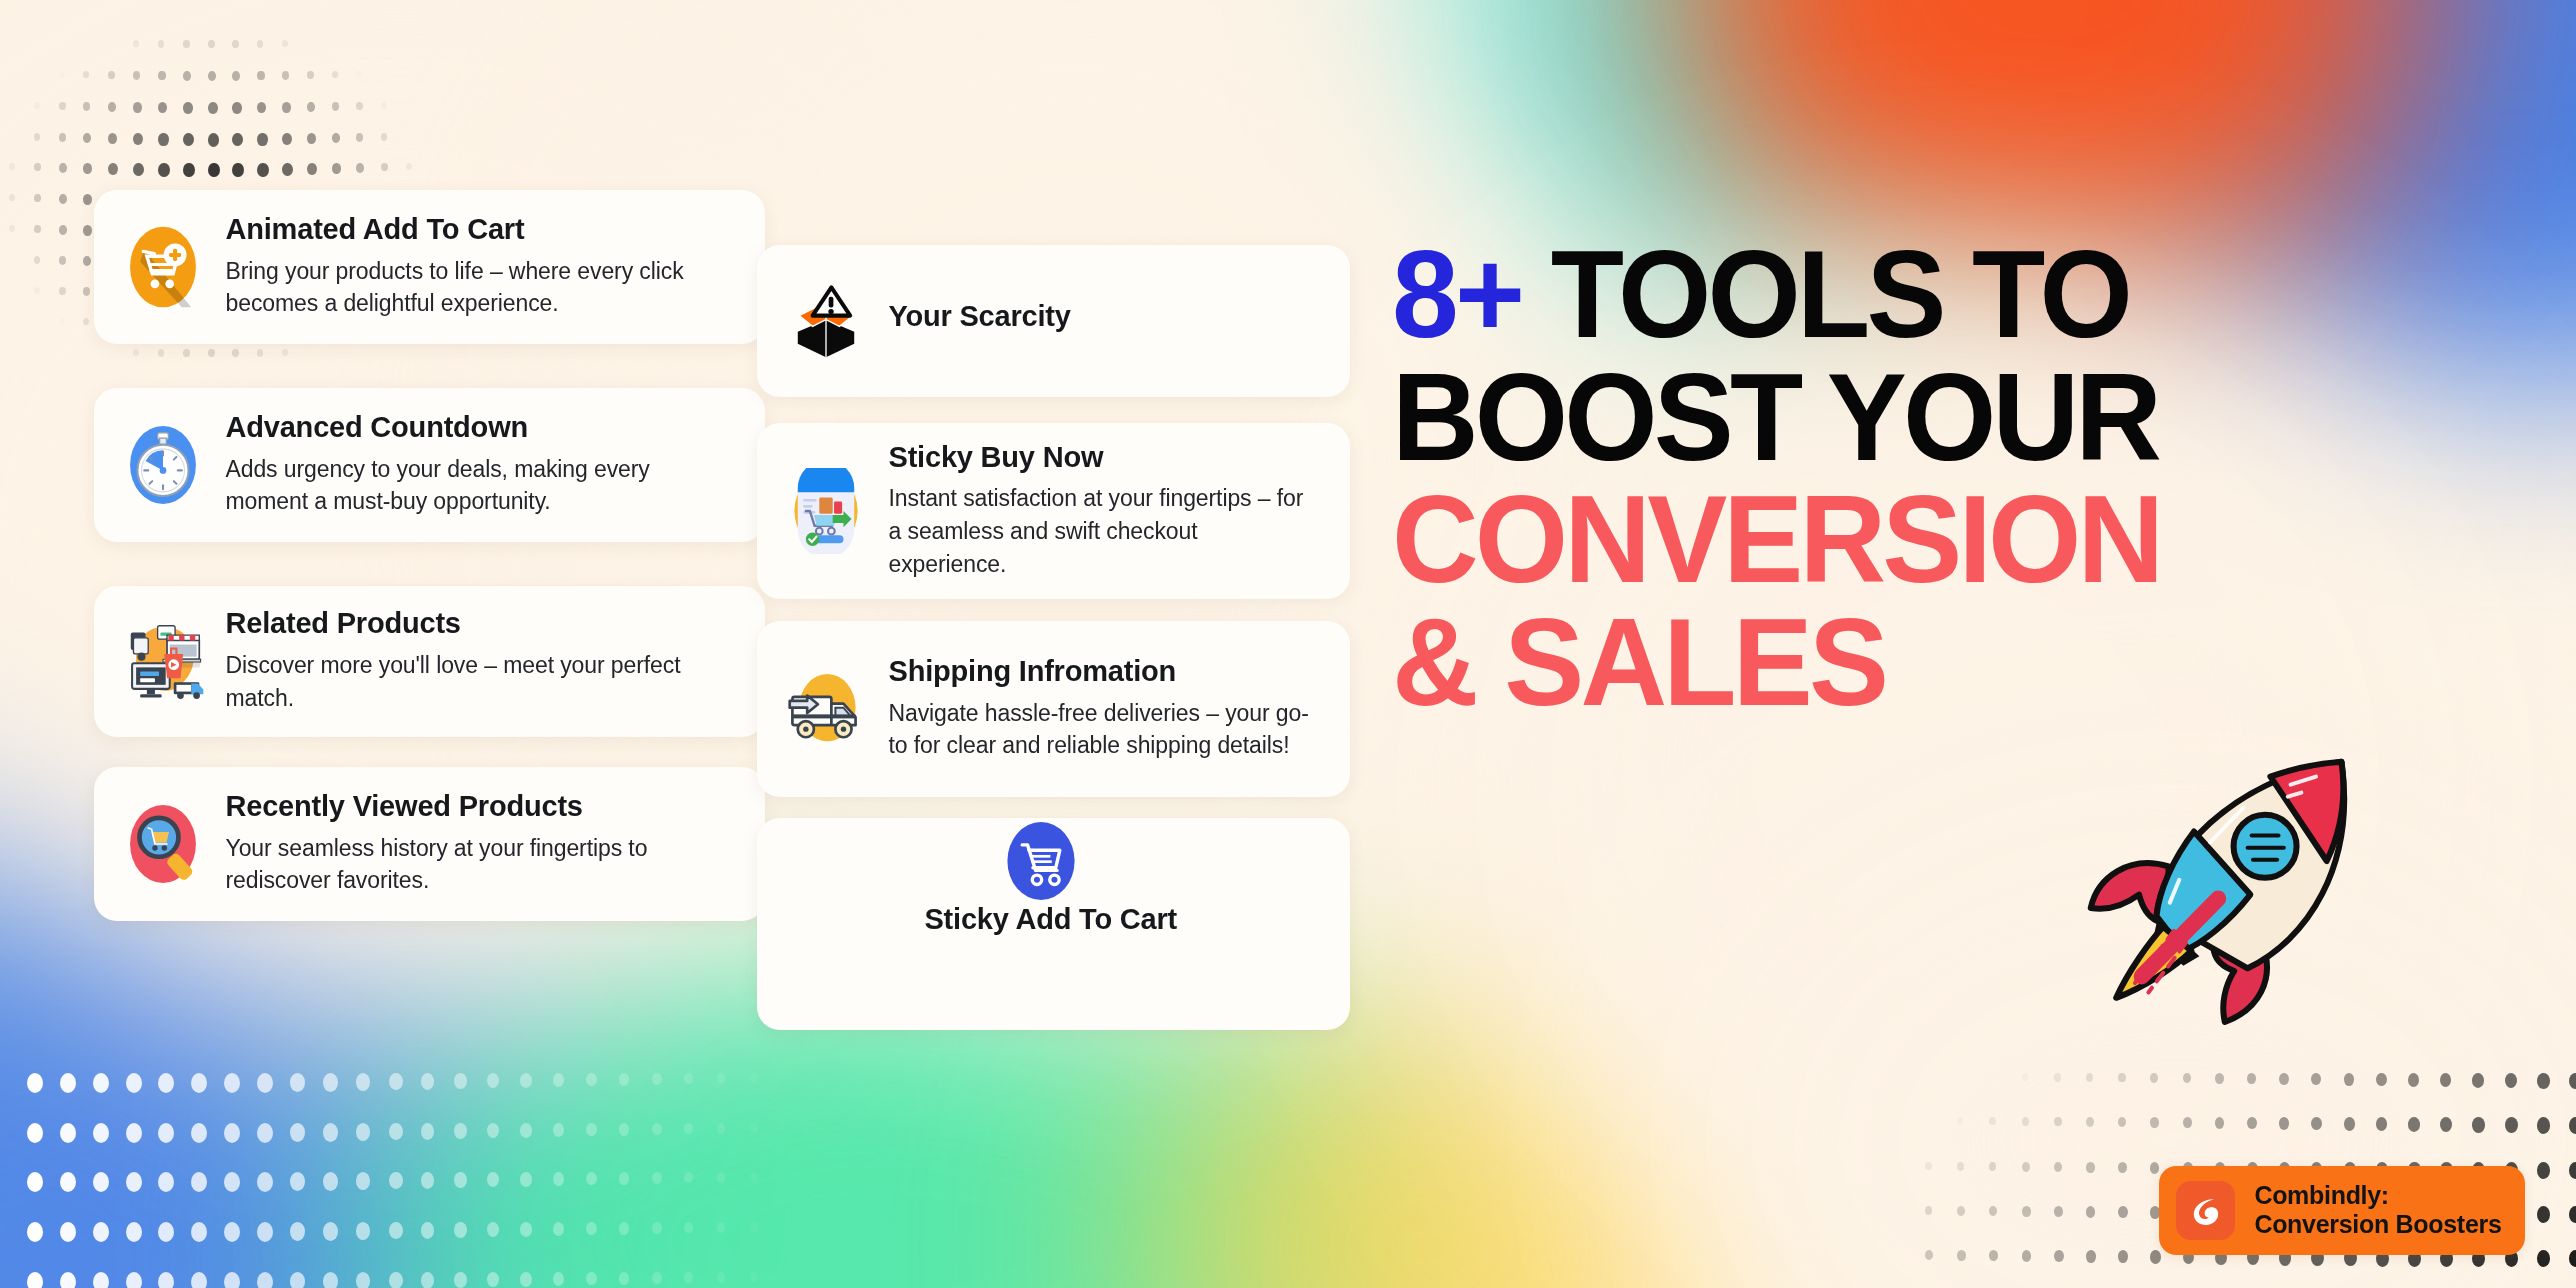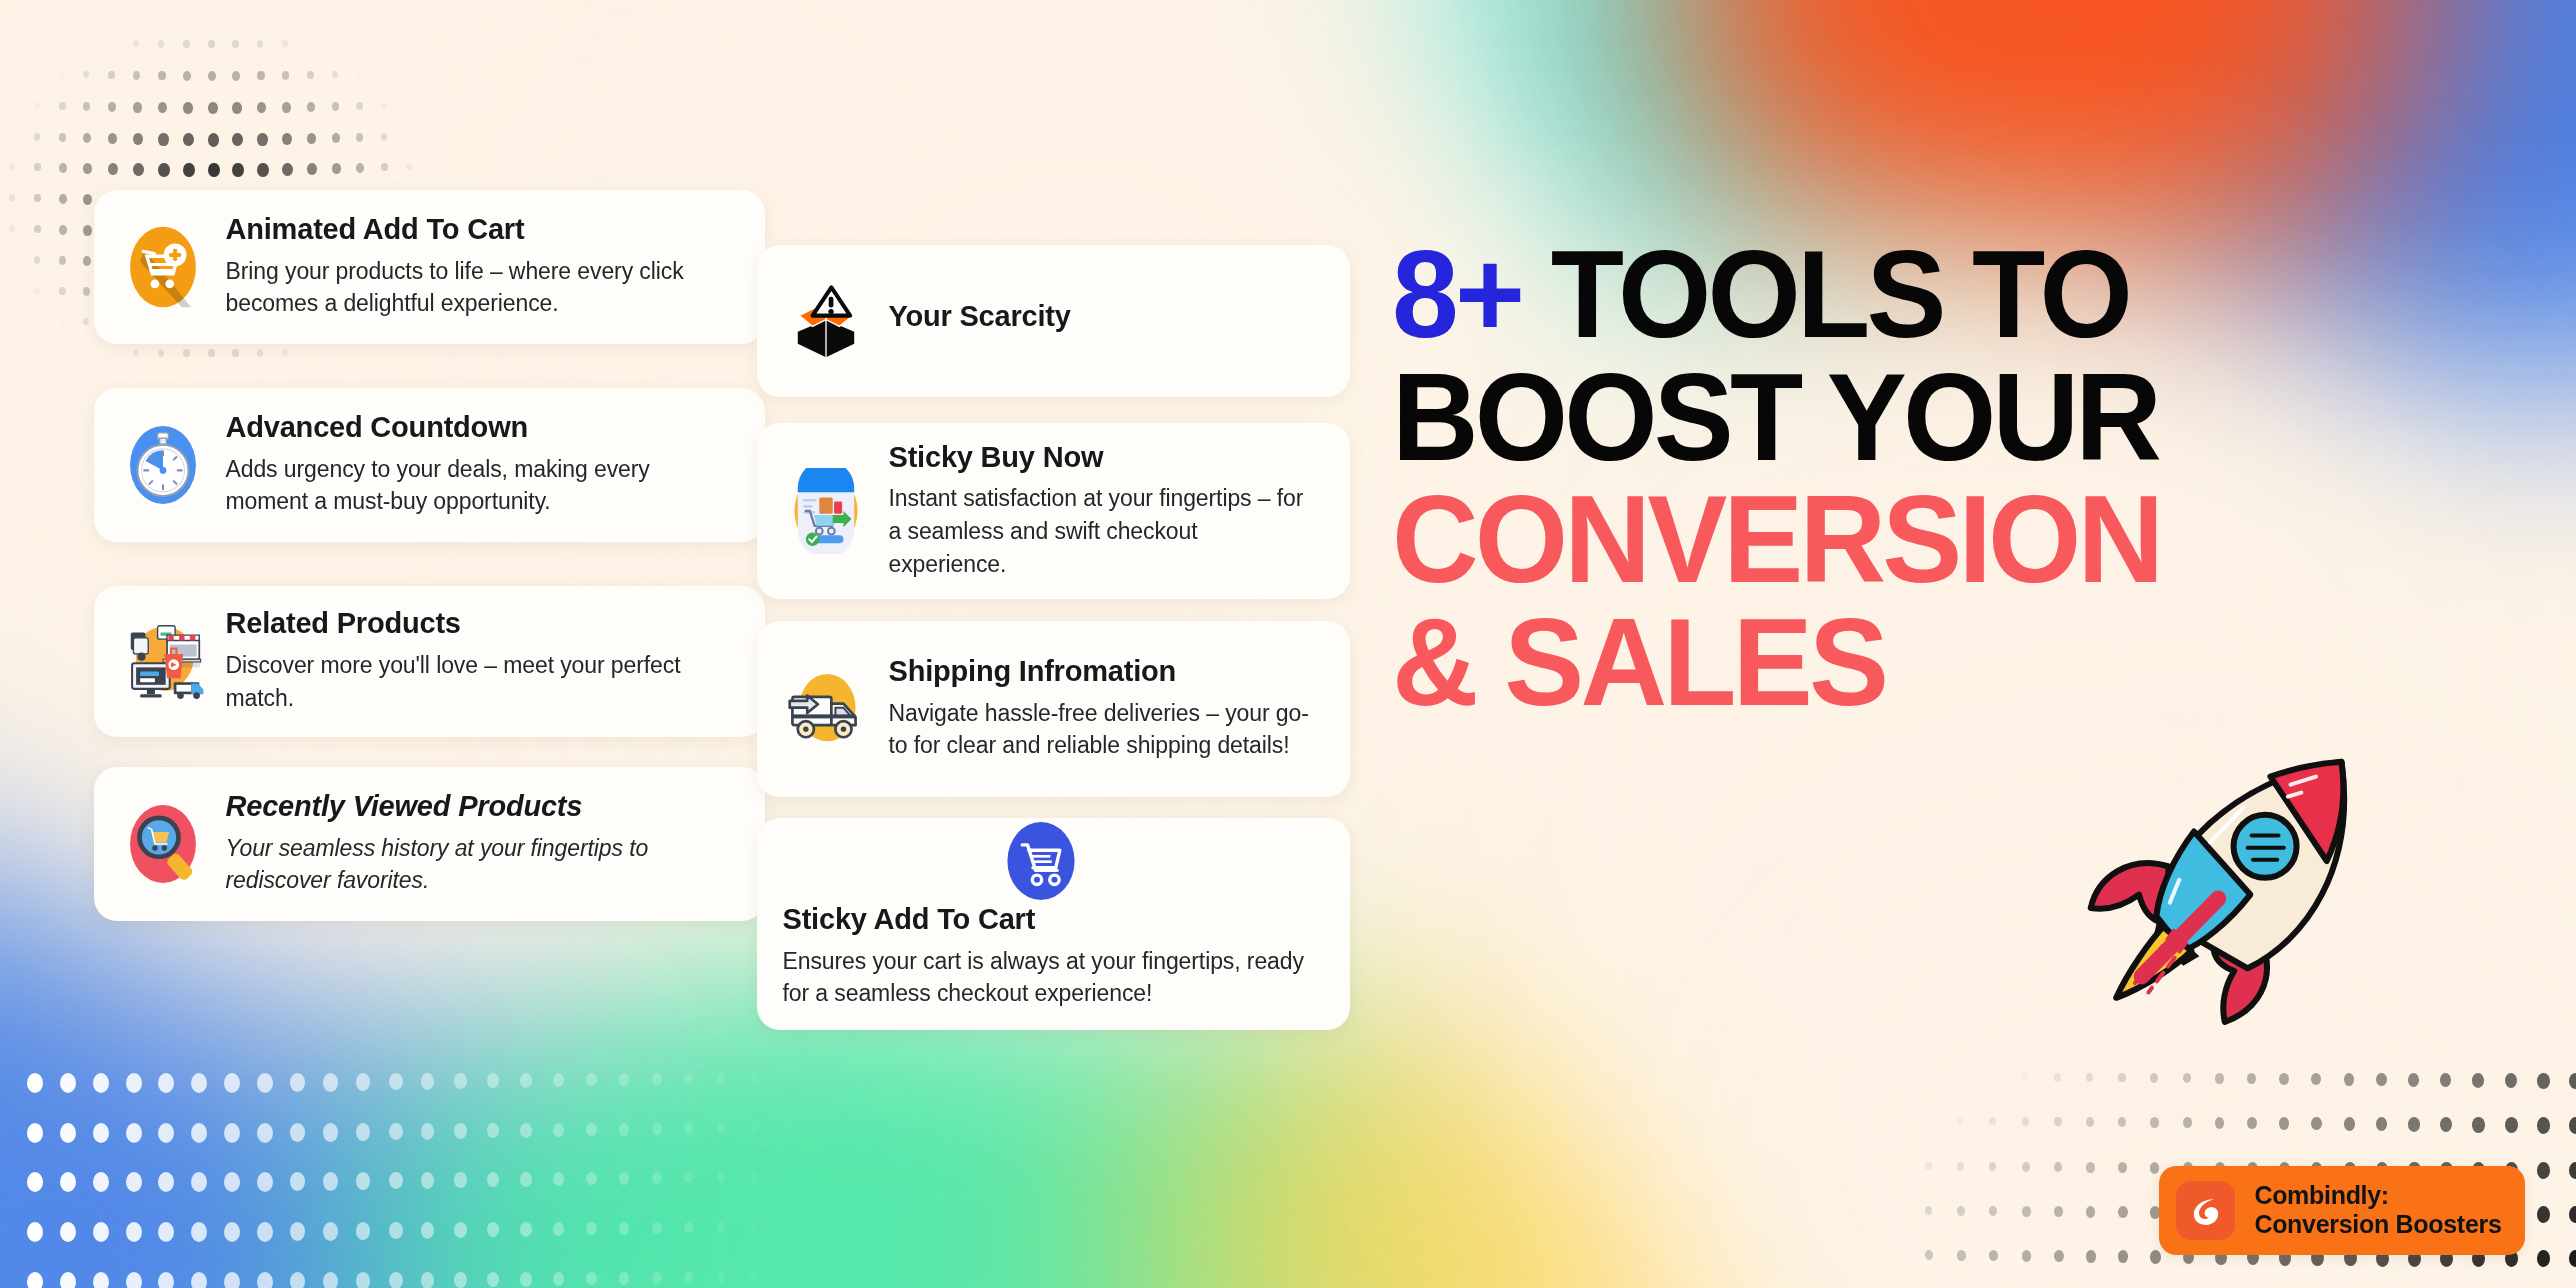--- a/index.html
+++ b/index.html
@@ -572,21 +572,21 @@
         <circle cx="90" cy="114" r="5" fill="#3A4350"></circle>
         <circle cx="114" cy="114" r="5" fill="#3A4350"></circle>
       </svg>
     </div>
     <div class="card-body">
       <div class="card-title">Related Products</div>
       <div class="card-desc">Discover more you'll love – meet your perfect match.</div>
     </div>
   </div>
 
-  <div class="card" style="left:94px; top:767px; width:671px; height:154px;font-style:italic;">
+  <div class="card" style="left:94px; top:767px; width:671px; height:154px;">
     <div class="card-icon">
       <svg width="86" height="86" viewBox="0 0 128 128">
         <ellipse cx="64" cy="64" rx="49" ry="58" fill="#EF5160"></ellipse>
         <rect x="78" y="78" width="22" height="40" rx="7" fill="#F5B52E" transform="rotate(-42 89 98)"></rect>
         <circle cx="58" cy="54" r="29" fill="#59A9E8" stroke="#3A4350" stroke-width="7"></circle>
         <g fill="#F5C153">
           <path d="M47 46 h26 l-4 16 h-18 z"></path>
         </g>
         <g stroke="#fff" stroke-width="2.4" fill="none" stroke-linecap="round">
           <path d="M42 40 l5 2 l5 22 h18"></path>
@@ -684,21 +684,20 @@
         <g fill="#fff">
           <rect x="48" y="55" width="30" height="4"></rect>
           <rect x="50" y="63" width="30" height="4"></rect>
         </g>
         <circle cx="58" cy="92" r="7" fill="none" stroke="#fff" stroke-width="5"></circle>
         <circle cx="84" cy="92" r="7" fill="none" stroke="#fff" stroke-width="5"></circle>
       </svg>
     </div>
     <div class="card-body">
       <div class="card-title">Sticky Add To Cart</div>
-      <div class="card-desc">Ensures your cart is always at your fingertips, ready for a seamless checkout experience!</div>
     </div>
   </div>
 
   <div id="headline">
     <div class="hl-line"><span class="hl-num">8+</span><span> TOOLS TO</span></div>
     <div class="hl-line">BOOST YOUR</div>
     <div class="hl-line hl-red">CONVERSION</div>
     <div class="hl-line hl-red">&amp; SALES</div>
   </div>
 

